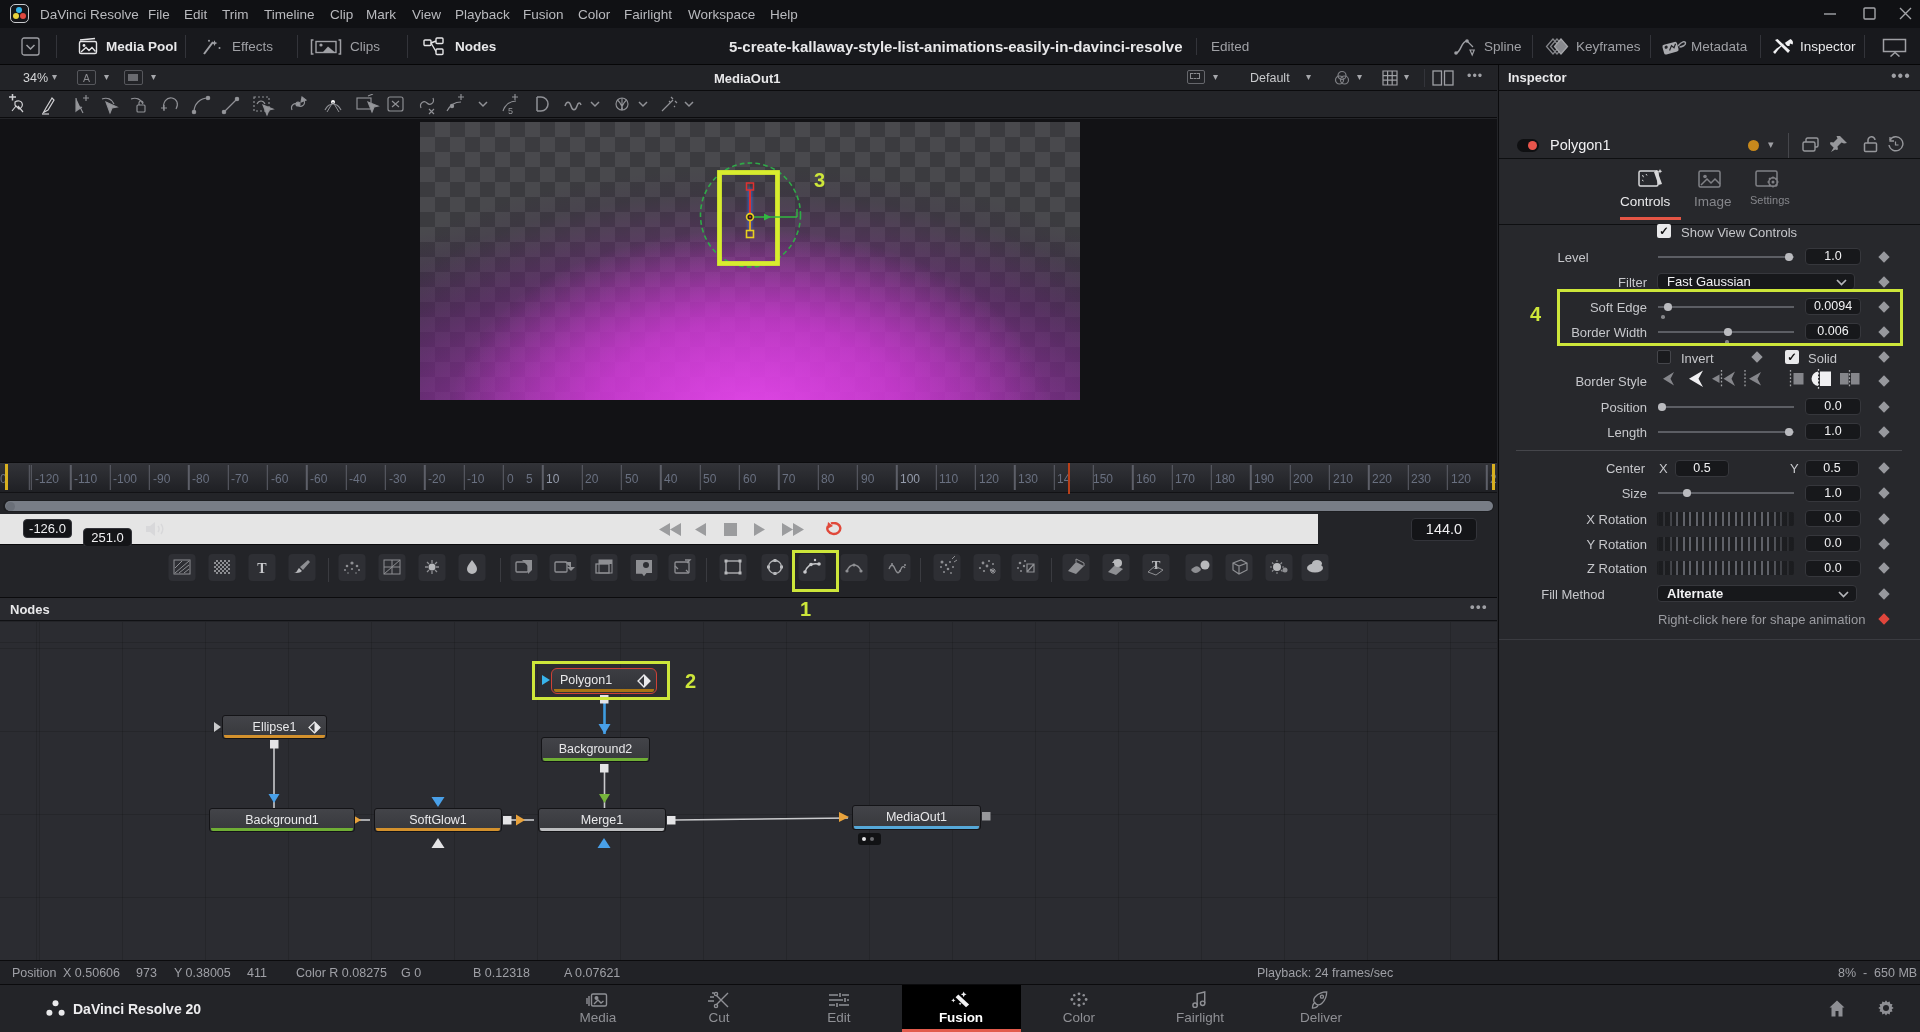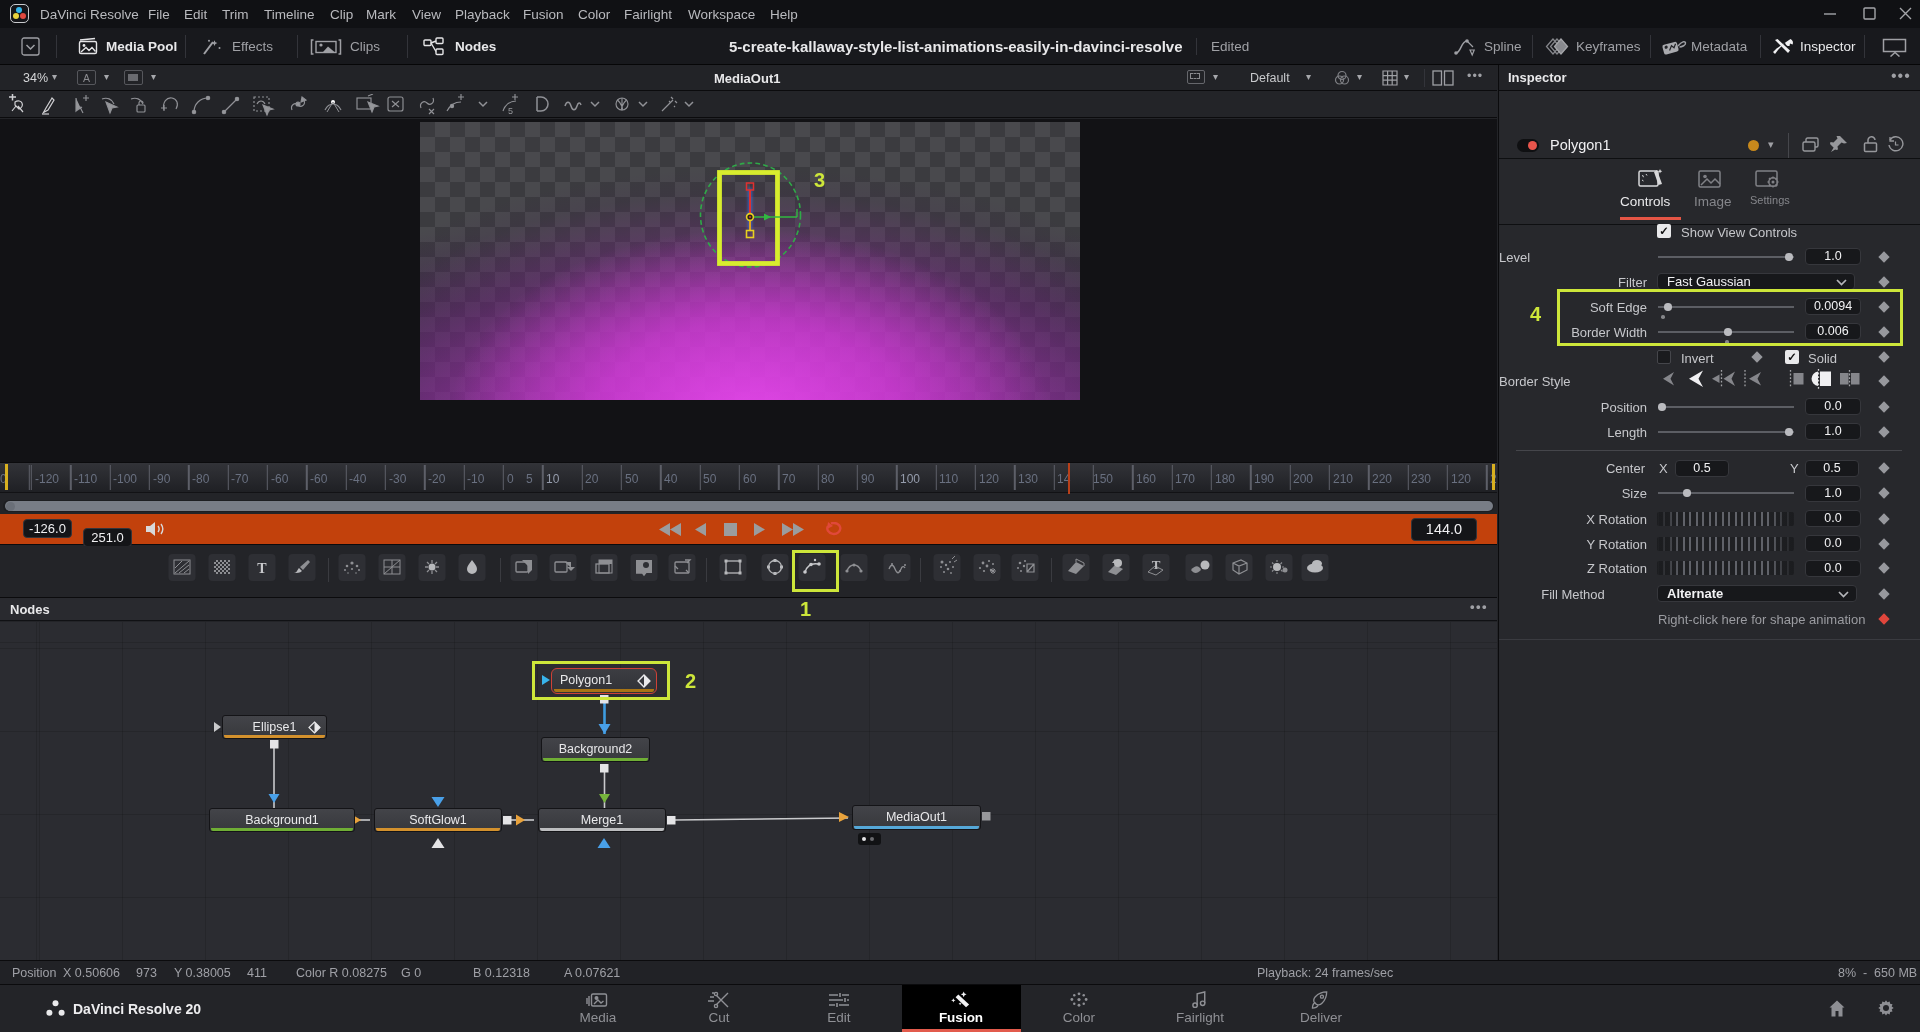--- a/index.html
+++ b/index.html
@@ -39,21 +39,21 @@
       background-position:30.8px 0; }
   #ruler .num { position:absolute; top:9px; }
   #playhead { position:absolute; left:1068px; top:0; width:2px; height:31px; background:#b8401a; }
   .rangebar { position:absolute; top:1px; width:3px; height:26px; background:#d8b020; }
 
   
   #scrollrow { left:0; top:494px; width:1497px; height:20px; background:#232428; }
   #scrollthumb { position:absolute; left:5px; top:7px; width:1488px; height:10px; border-radius:5px; background:#787d86; }
 
   
-  #transport { left:0; top:514px; width:1497px; height:31px; background:#c2410c; border-bottom:1px solid #0b0b0d; }
+  #transport { left:0; top:514px; width:1318px; height:31px; background:#e5e5e5; border-bottom:1px solid #0b0b0d; }
   .numbox { position:absolute; background:#141518; border:1px solid #33343a; border-radius:4px; color:#f0f0f2; font-size:13px; text-align:center; }
 
   
   #fusebar { left:0; top:546px; width:1497px; height:51px; background:#232428; }
   #fusebar .gsep { position:absolute; top:12px; width:1px; height:24px; background:#3a3b40; }
 
   
   #nodehead { left:0; top:597px; width:1497px; height:24px; background:#292a2f; border-top:1px solid #0b0b0d; border-bottom:1px solid #101114; color:#e8e8ea; font-size:13px; font-weight:bold; }
   #nodecanvas { left:0; top:622px; width:1497px; height:338px; background:#2b2c31;
       background-image:
@@ -731,21 +731,21 @@
         <g stroke="#808186" stroke-width="1.4">
           <path d="M19 7.5 v2 M19 16.5 v2 M13.5 13 h2 M22.5 13 h2 M15 9 l1.5 1.5 M21.5 15.5 l1.5 1.5 M23 9 l-1.5 1.5 M16.5 15.5 L15 17"></path>
         </g>
       </svg>
     <span class="abs" style="left:251px;top:129px;color:#85868b;font-size:11px">Settings</span>
     <div class="abs" style="left:0;top:159px;width:422px;height:1px;background:#0e0f11"></div>
 
     <div class="icheck checked" style="left:158px;top:159px">✓</div>
     <span class="ilabel" style="left:182px;top:160px">Show View Controls</span>
 
-    <span class="ilabel" style="left:0;top:185px;width:148px;text-align:left">Level</span>
+    <span class="ilabel" style="left:0;top:185px;width:148px;text-align:center">Level</span>
     <div class="itrack" style="left:159px;top:191px;width:136px">
         <div class="ihandle" style="left:127px"></div>
       </div>
     <div class="ivalue" style="left:306px;top:183px">1.0</div>
     <div class="idiamond" style="left:381px;top:188px"></div>
 
     <span class="ilabel" style="left:0;top:210px;width:148px;text-align:right">Filter</span>
     <div class="idrop" style="left:158px;top:208px;width:198px">Fast Gaussian<svg style="position:absolute;right:7px;top:5px" width="11" height="7" viewBox="0 0 11 7">
           <path d="M1 1 L5.5 5.5 L10 1" fill="none" stroke="#b4b5b9" stroke-width="1.7"></path>
         </svg></div>
@@ -767,21 +767,21 @@
     <div class="ivalue" style="left:306px;top:258px">0.006</div>
     <div class="idiamond" style="left:381px;top:263px"></div>
 
     <div class="icheck uncheck" style="left:158px;top:285px"></div>
     <span class="ilabel" style="left:182px;top:286px">Invert</span>
     <div class="idiamond" style="left:254px;top:288px"></div>
     <div class="icheck checked" style="left:286px;top:285px">✓</div>
     <span class="ilabel" style="left:309px;top:286px">Solid</span>
     <div class="idiamond" style="left:381px;top:288px"></div>
 
-    <span class="ilabel" style="left:0;top:309px;width:148px;text-align:left">Border Style</span>
+    <span class="ilabel" style="left:0;top:309px;width:148px;text-align:right">Border Style</span>
     <svg class="abs" style="left:160px;top:304px" width="210" height="20" viewBox="0 0 210 20">
       <path d="M15 3 L4 9.75 L15 16.5 L11.5 9.75 z" fill="#85868b"></path>
       <path d="M44 1.5 L30 9.75 L44 18 L39.5 9.75 z" fill="#f0f0f2"></path>
       <path d="M60.5 5.5 L53 9.75 L60.5 14 z" fill="#85868b"></path>
         <line x1="62.5" y1="1" x2="62.5" y2="19" stroke="#a0a1a5" stroke-width="1.3" stroke-dasharray="1.8 1.8"></line>
         <path d="M76 2.5 L64.5 9.75 L76 17 L72.5 9.75 z" fill="#85868b"></path>
       <line x1="86" y1="1" x2="86" y2="19" stroke="#a0a1a5" stroke-width="1.3" stroke-dasharray="1.8 1.8"></line>
         <path d="M102 3 L90 9.75 L102 16.5 L98.5 9.75 z" fill="#85868b"></path>
       <line x1="131.5" y1="1" x2="131.5" y2="19" stroke="#a0a1a5" stroke-width="1.3" stroke-dasharray="1.8 1.8"></line>
         <rect x="134.5" y="4" width="10" height="11.5" fill="#85868b"></rect>

